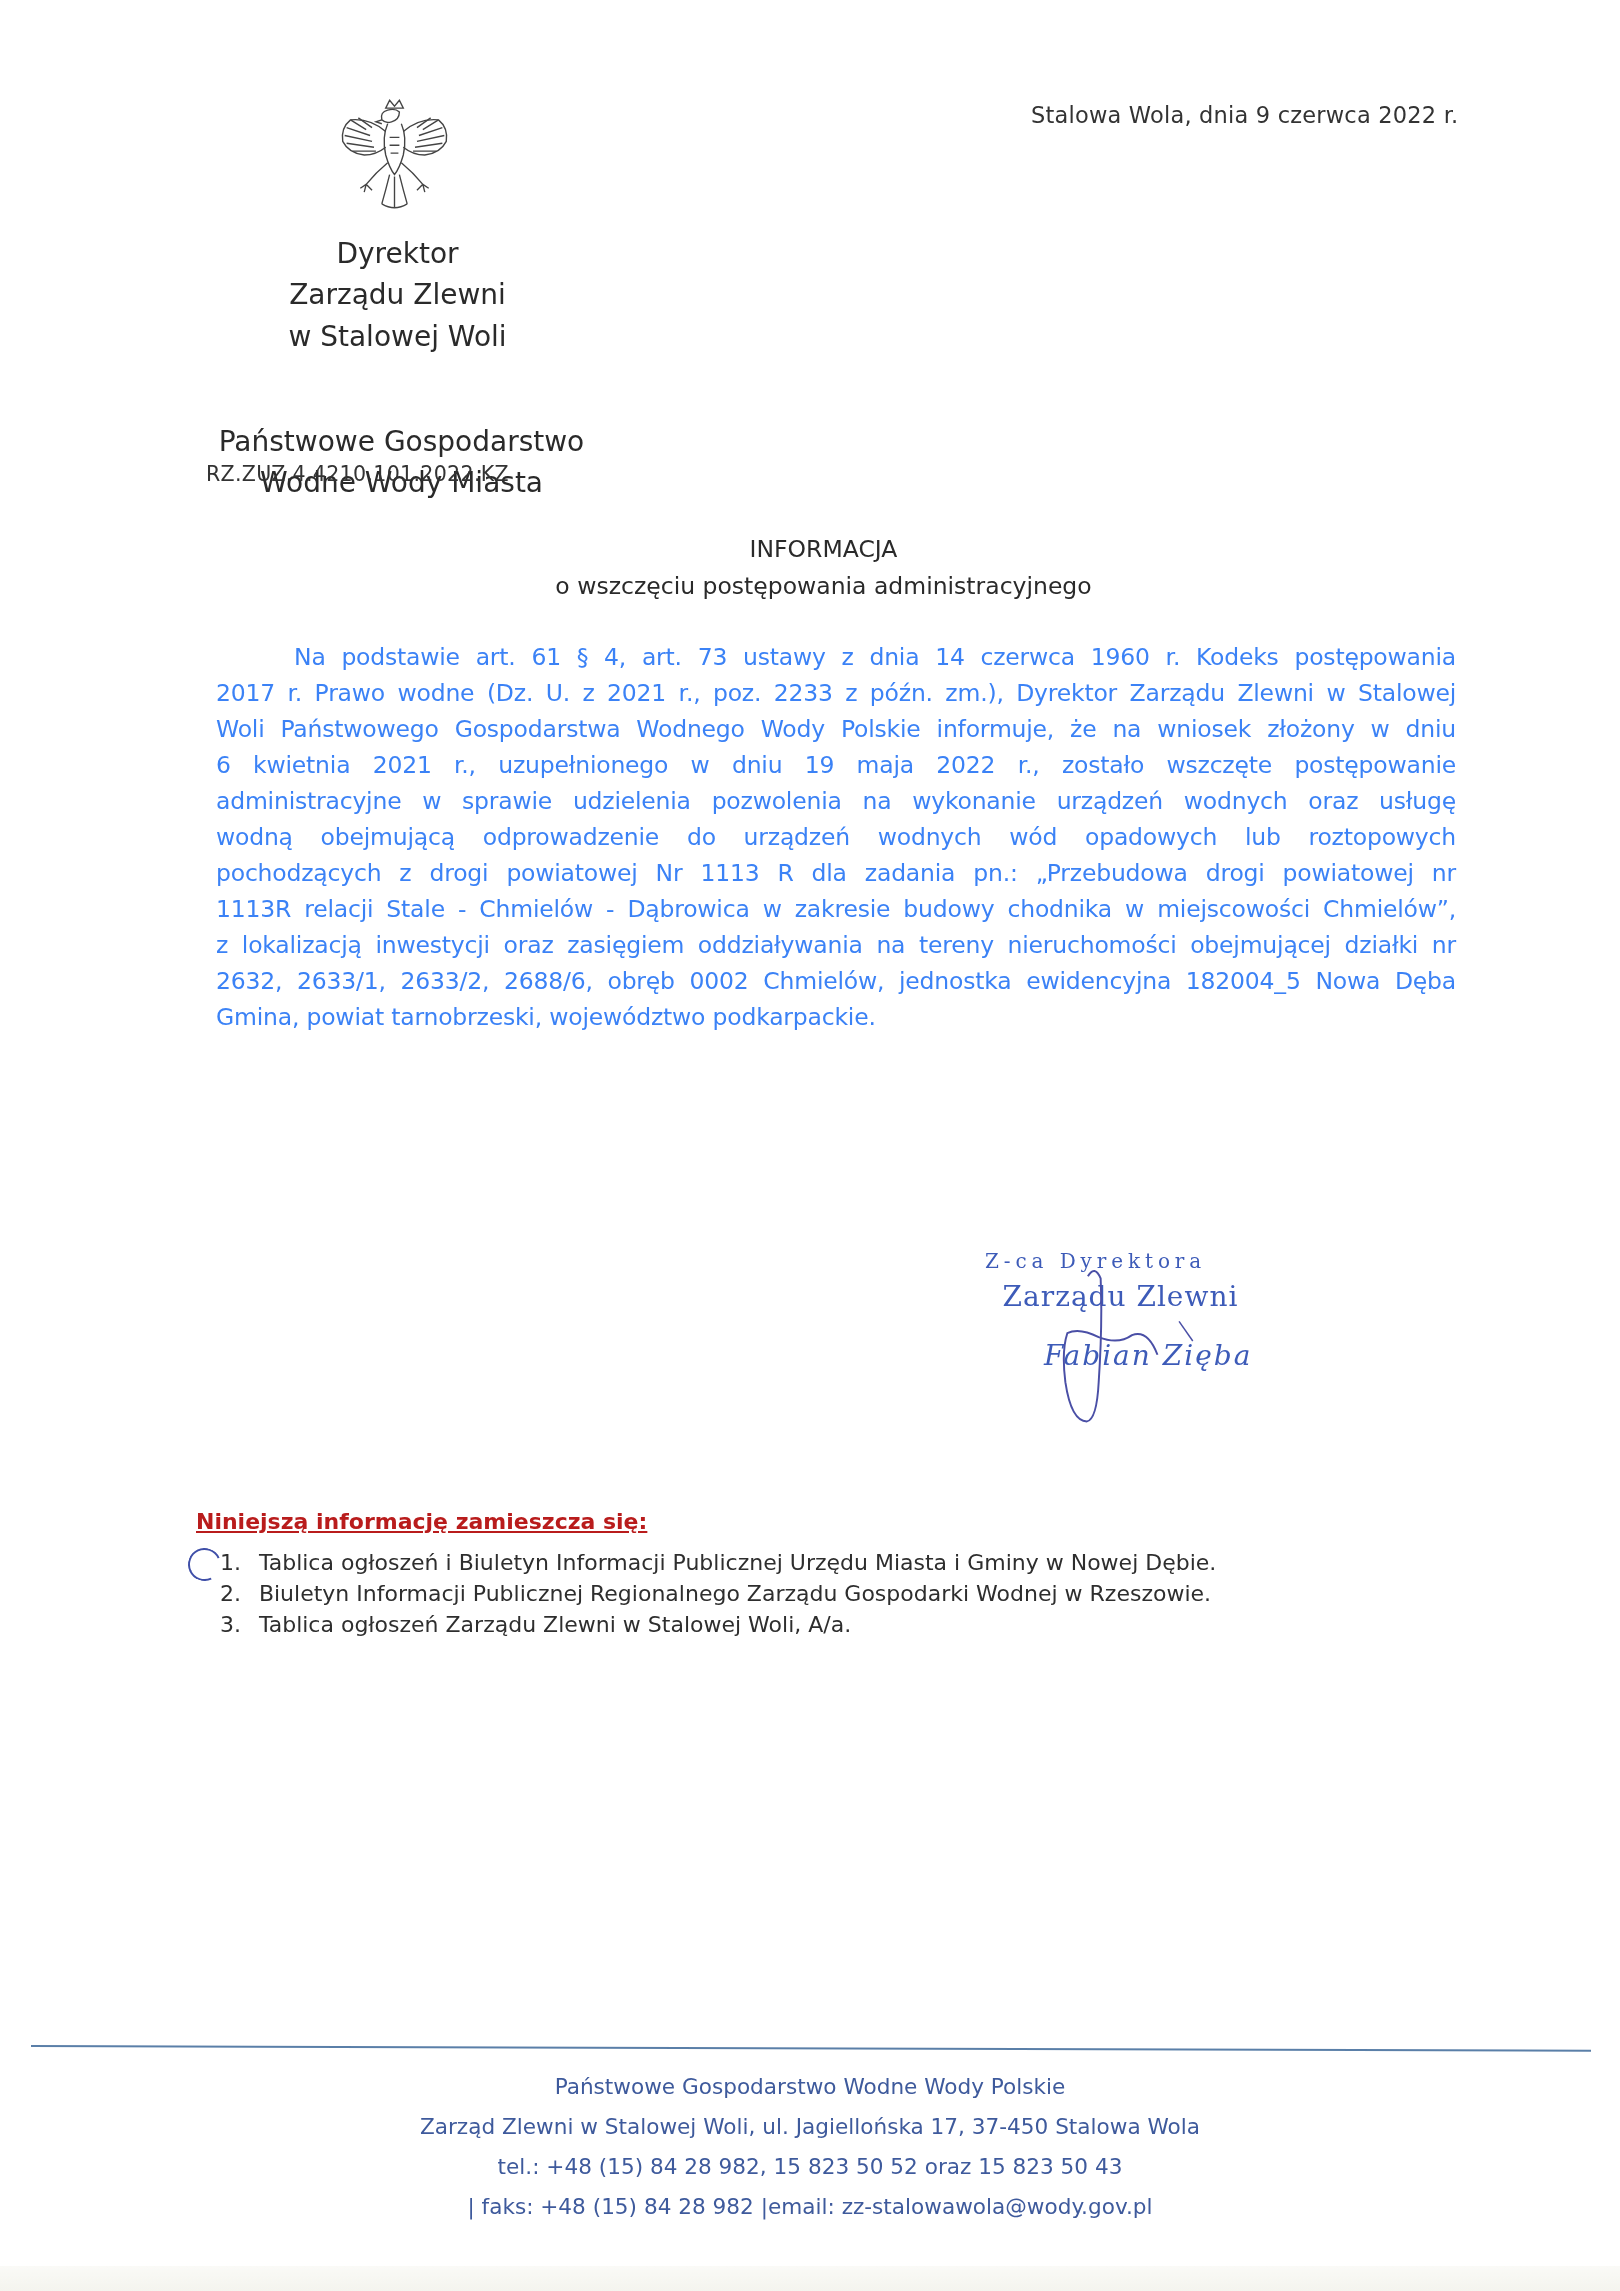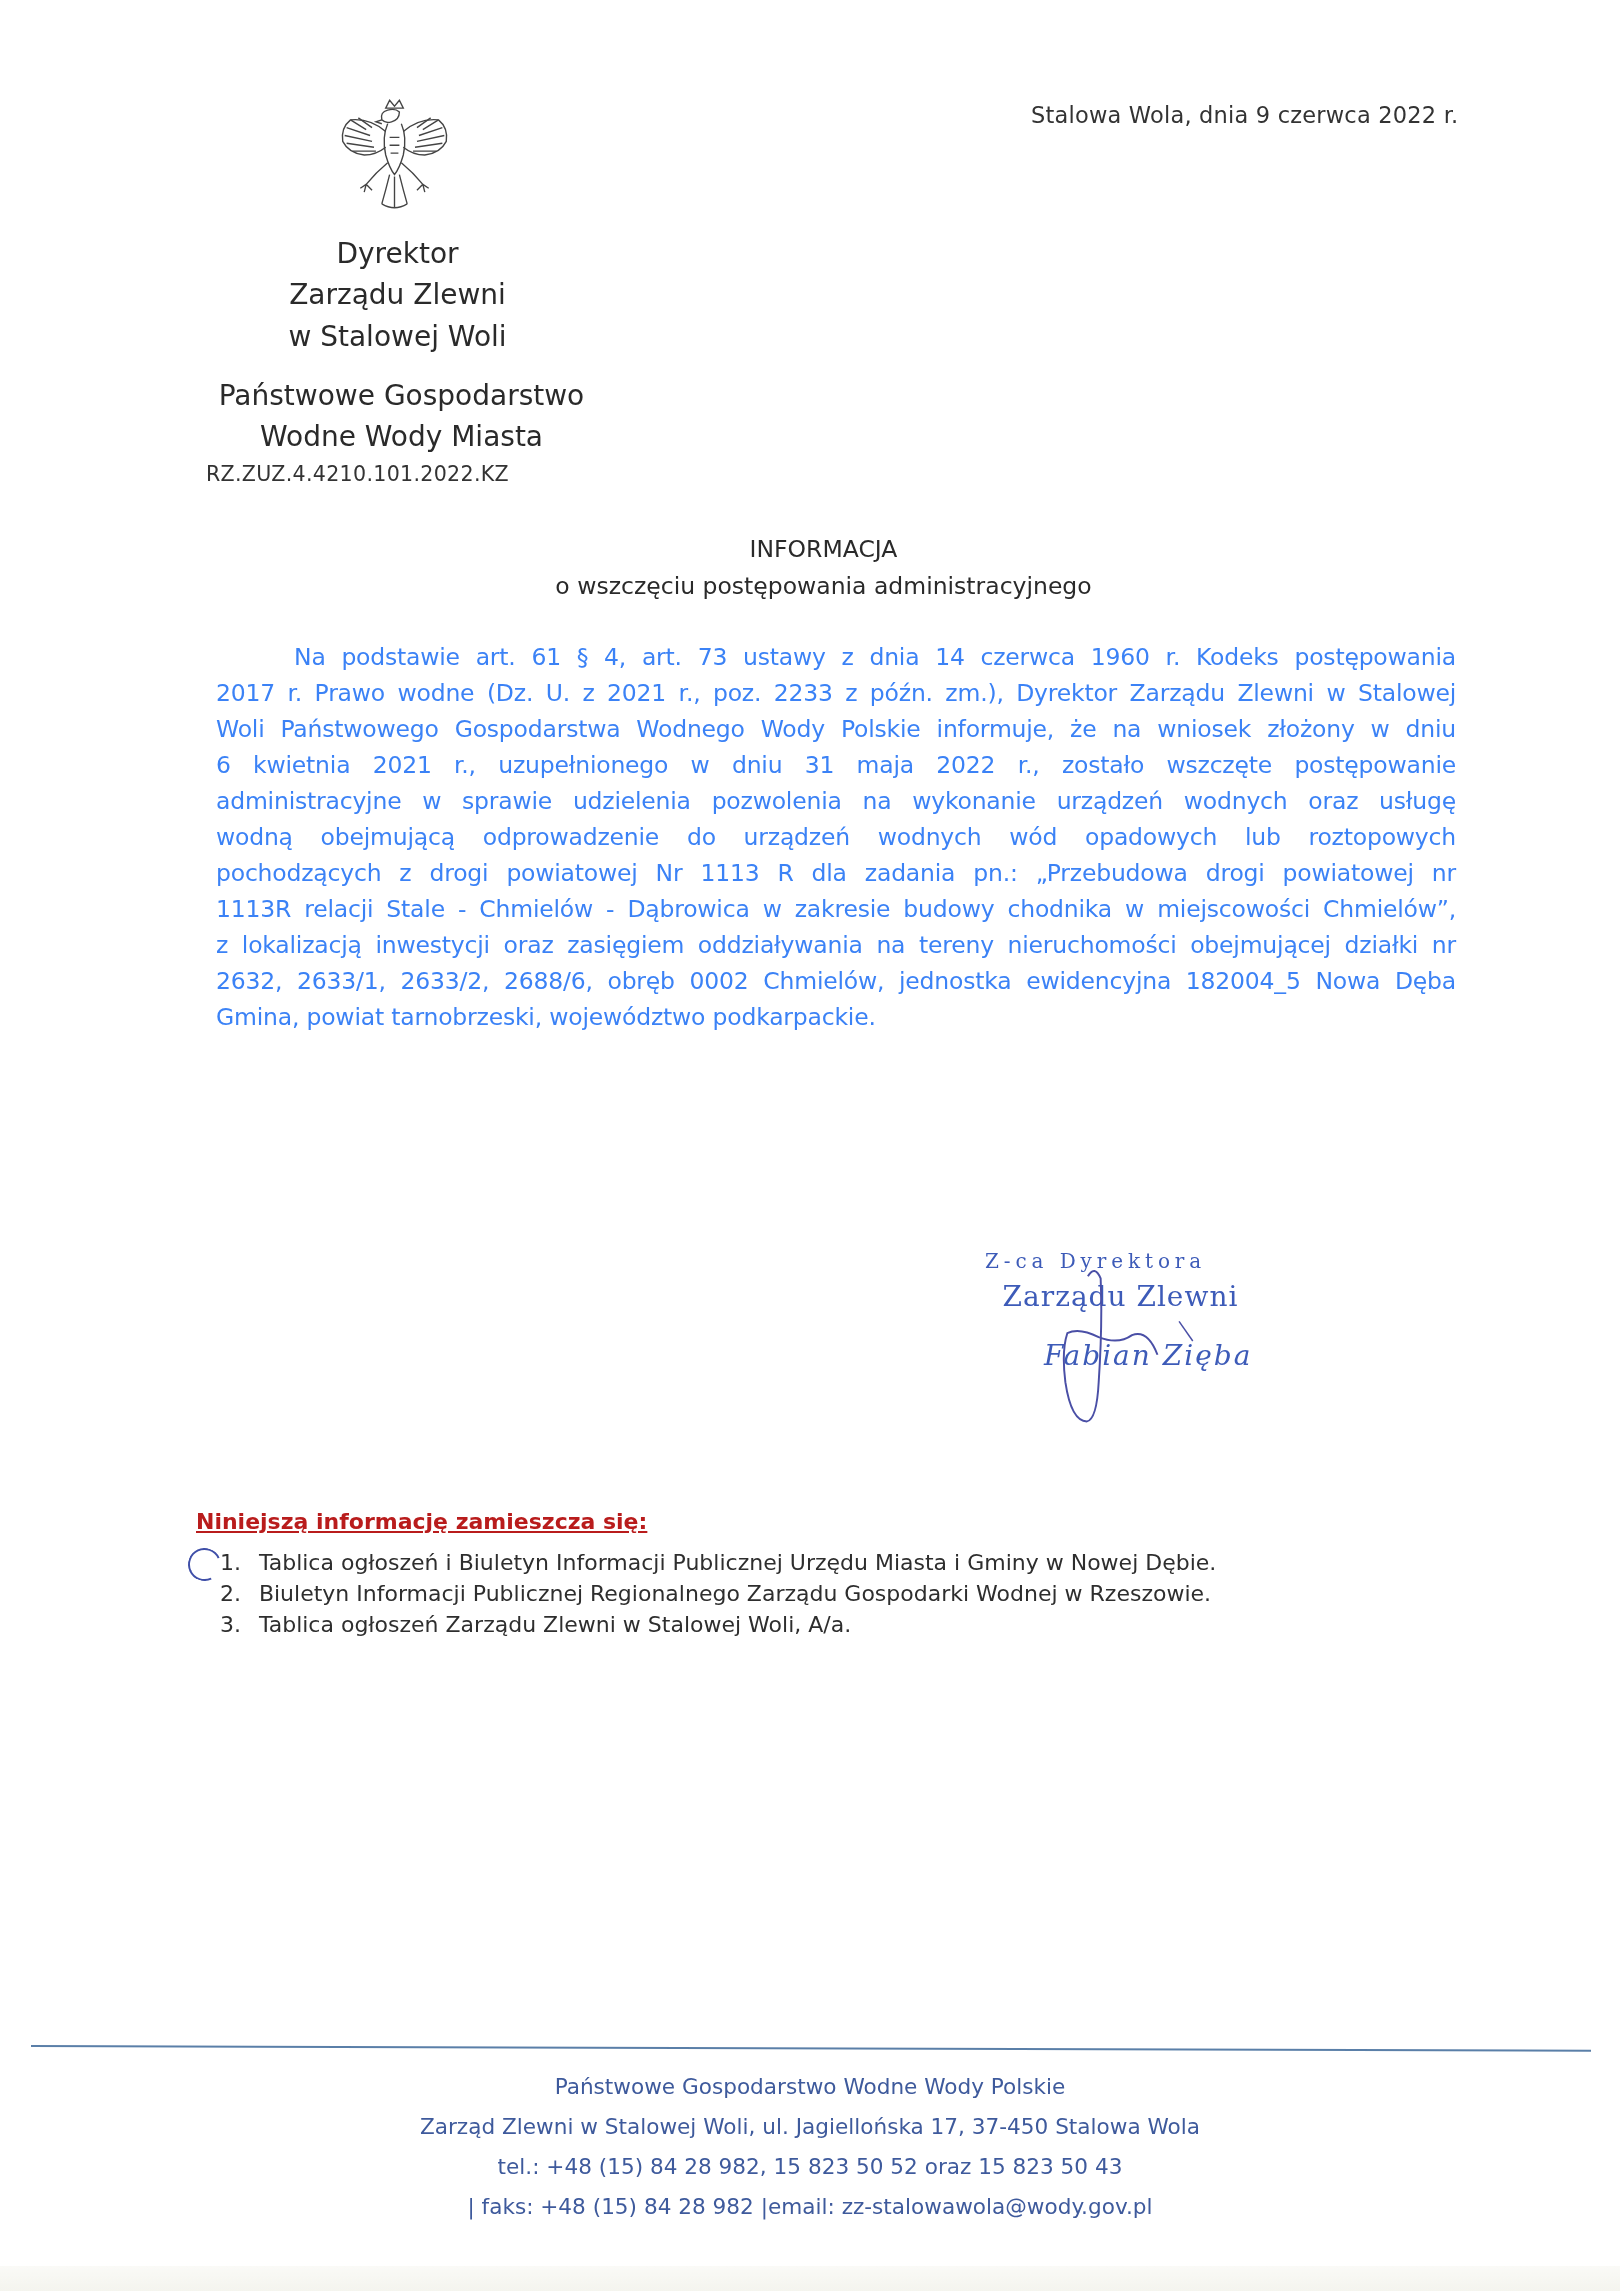--- a/index.html
+++ b/index.html
@@ -5,21 +5,21 @@
   html, body { margin: 0; padding: 0; }
   body {
     width: 1620px; height: 2292px; background: #ffffff; position: relative; overflow: hidden;
     font-family: "DejaVu Sans", sans-serif; color: #2b2b2b;
   }
   .abs { position: absolute; }
   .emblem { left: 331px; top: 98px; width: 127px; height: 116px; }
   .date { left: 1031px; top: 102px; font-size: 22.5px; color: #333; white-space: nowrap; letter-spacing: 0.2px; }
   .hdr { position: absolute; text-align: center; white-space: nowrap; color: #2a2a2a; }
   .h1 { left: 216px; width: 363px; font-size: 28px; }
-  .h2 { left: 186px; width: 431px; font-size: 28px; }
+  .h2 { left: 186px; width: 431px; font-size: 28px; margin-top: 46px; }
   .ref { left: 206px; top: 462px; font-size: 20.6px; color: #333; white-space: nowrap; letter-spacing: 0.3px; }
   .title { left: 510px; width: 627px; text-align: center; font-weight: normal; color: #2a2a2a; white-space: nowrap; }
   .t1 { top: 535px; font-size: 23.5px; }
   .t2 { top: 572px; font-size: 23.5px; }
   .body-lines { left: 216px; top: 639px; width: 1240px; font-size: 23.5px; color: #3b82f6; }
   .ln {
     height: 36px; line-height: 36px; text-align: justify; text-align-last: justify; white-space: nowrap;
     letter-spacing: -0.2px;
   }
   .ln.first { text-indent: 78px; }
@@ -86,21 +86,21 @@
 
 <div class="abs ref">RZ.ZUZ.4.4210.101.2022.KZ</div>
 
 <div class="abs title t1">INFORMACJA</div>
 <div class="abs title t2">o wszczęciu postępowania administracyjnego</div>
 
 <div class="abs body-lines">
   <div class="ln first"><span style="word-spacing: 0px;">Na podstawie art. 61 § 4, art. 73 ustawy z dnia 14 czerwca 1960 r. Kodeks postępowania</span></div>
   <div class="ln"><span style="word-spacing: 0px;">2017 r. Prawo wodne (Dz. U. z 2021 r., poz. 2233 z późn. zm.), Dyrektor Zarządu Zlewni w Stalowej</span></div>
   <div class="ln"><span style="word-spacing: 0px;">Woli Państwowego Gospodarstwa Wodnego Wody Polskie informuje, że na wniosek złożony w dniu</span></div>
-  <div class="ln"><span style="word-spacing: 0px;">6 kwietnia 2021 r., uzupełnionego w dniu 31 maja 2022 r., zostało wszczęte postępowanie</span></div>
+  <div class="ln"><span style="word-spacing: 0px;">6 kwietnia 2021 r., uzupełnionego w dniu 19 maja 2022 r., zostało wszczęte postępowanie</span></div>
   <div class="ln"><span style="word-spacing: 0px;">administracyjne w sprawie udzielenia pozwolenia na wykonanie urządzeń wodnych oraz usługę</span></div>
   <div class="ln"><span style="word-spacing: 0px;">wodną obejmującą odprowadzenie do urządzeń wodnych wód opadowych lub roztopowych</span></div>
   <div class="ln"><span style="word-spacing: 0px;">pochodzących z drogi powiatowej Nr 1113 R dla zadania pn.: „Przebudowa drogi powiatowej nr</span></div>
   <div class="ln"><span style="word-spacing: 0px;">1113R relacji Stale - Chmielów - Dąbrowica w zakresie budowy chodnika w miejscowości Chmielów”,</span></div>
   <div class="ln"><span style="word-spacing: 0px;">z lokalizacją inwestycji oraz zasięgiem oddziaływania na tereny nieruchomości obejmującej działki nr</span></div>
   <div class="ln"><span style="word-spacing: 0px;">2632, 2633/1, 2633/2, 2688/6, obręb 0002 Chmielów, jednostka ewidencyjna 182004_5 Nowa Dęba</span></div>
   <div class="ln last"><span>Gmina, powiat tarnobrzeski, województwo podkarpackie.</span></div>
 </div>
 
 <div class="abs stamp">

